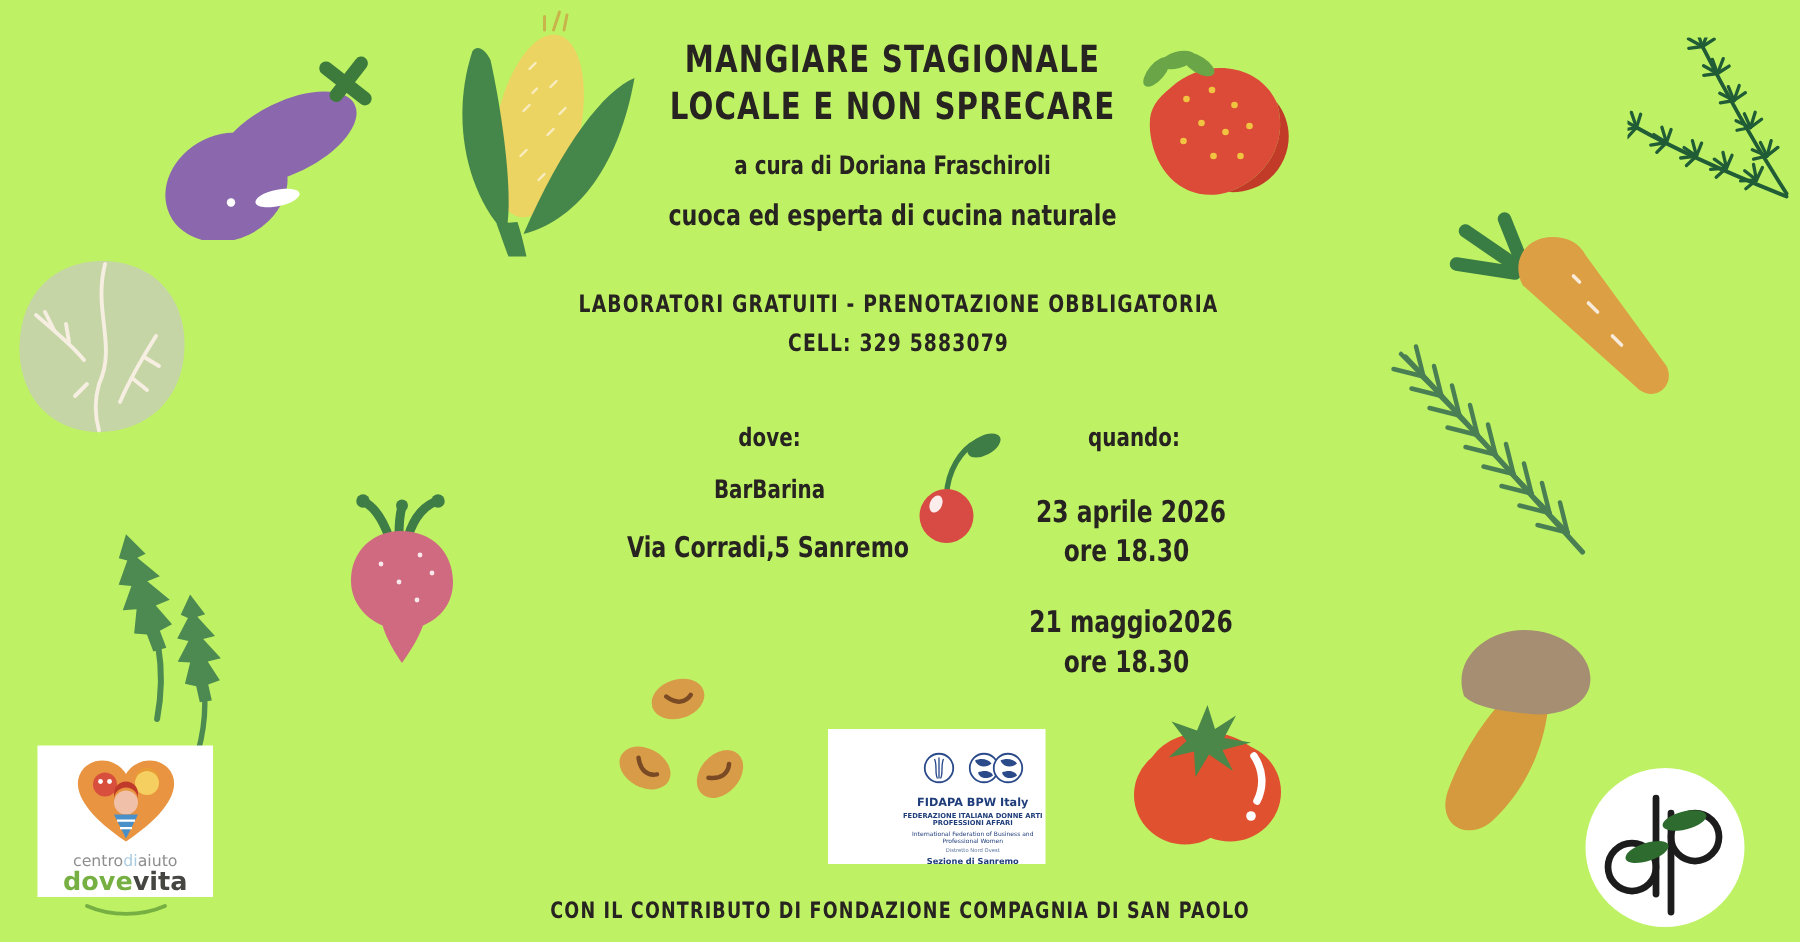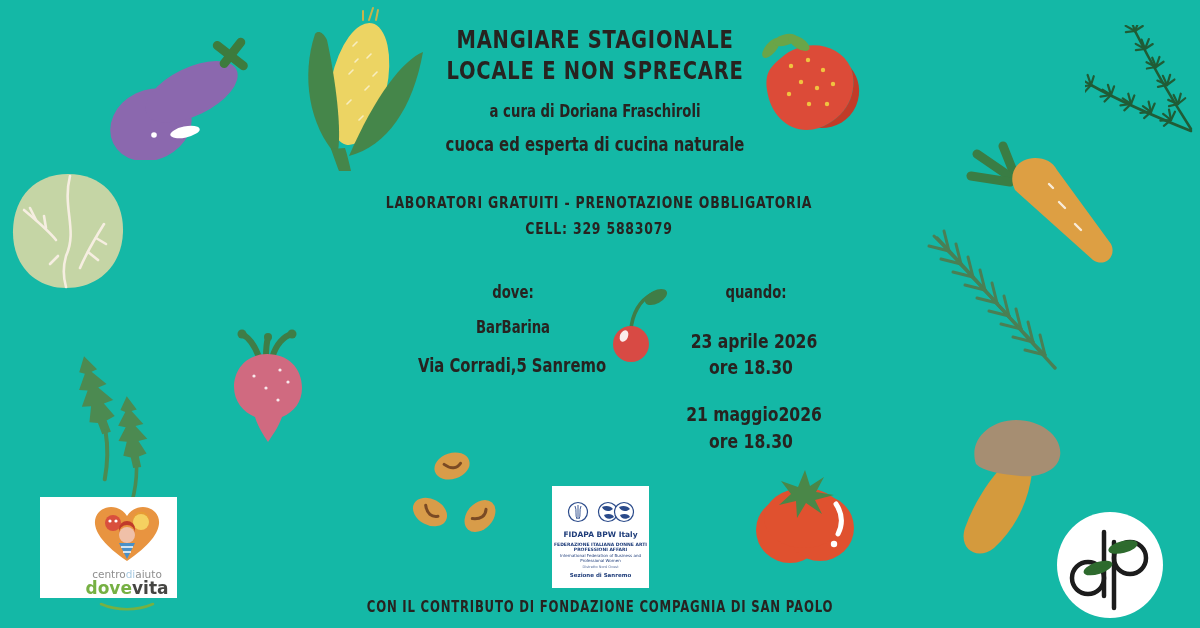--- a/index.html
+++ b/index.html
@@ -1,18 +1,18 @@
 <!DOCTYPE html>
 <html><head>
 <meta charset="utf-8">
 <style>
   html,body { margin:0; padding:0; background:#e9e2d8; }
   .canvas {
     position:relative; width:1200px; height:628px;
-    background:#14b8a6; overflow:hidden;
+    background:#bef264; overflow:hidden;
     font-family:"DejaVu Sans", sans-serif; color:#272320;
   }
   .txt {
     position:absolute; white-space:nowrap; font-weight:700;
     transform:translateX(-50%) scaleX(0.78); transform-origin:center top;
     line-height:1.1;
   }
   .caps { letter-spacing:1px; }
   .illu { position:absolute; }
   .illu svg { display:block; }
@@ -272,41 +272,41 @@
     </svg>
   </div>
 
   <div class="illu" style="left:946px; top:412px;">
     <svg width="126" height="148" viewBox="0 0 126 148">
       <path d="M62,48 C72,50 82,56 86,61 C82,92 68,118 48,136 C32,149 12,138 19,116 C29,88 46,64 62,48 Z" fill="#d49a3d"></path>
       <path d="M30,52 C22,28 44,8 70,8 C97,8 117,26 114,44 C112,58 94,66 74,64 C56,62 38,60 30,52 Z" fill="#a68e72"></path>
     </svg>
   </div>
 
-  <div class="logobox cav-box" style="left:40px; top:497px; width:100px; height:101px;padding-left:37px;">
+  <div class="logobox cav-box" style="left:25px; top:497px; width:117px; height:101px;">
     <svg width="100" height="66" viewBox="0 0 100 66">
       <path d="M50,64 C20,44 12,26 22,15 C30,7 44,9 50,19 C56,9 70,7 78,15 C88,26 80,44 50,64 Z" fill="#e89440"></path>
       <circle cx="36" cy="26" r="8" fill="#d94f3d"></circle>
       <circle cx="33" cy="24" r="1.6" fill="#ffffff"></circle>
         <circle cx="39" cy="24" r="1.6" fill="#ffffff"></circle>
       <circle cx="64" cy="25" r="8" fill="#f5d060"></circle>
       <path d="M56,23 A8,8 0 0 1 72,23 L70,19 A8,8 0 0 0 58,19 Z" fill="#e8a030"></path>
       <circle cx="50" cy="38" r="8" fill="#f0c0a8"></circle>
       <path d="M42,36 A8,8 0 0 1 58,36 L58,32 A8,8 0 0 0 42,32 Z" fill="#c03a2a"></path>
       <polygon points="42,46 58,46 50,62" fill="#4a90c8"></polygon>
       <path d="M44,50 L56,50 M46,55 L54,55" stroke="#ffffff" stroke-width="1.5"></path>
     </svg>
     <div class="cav-line1"><span>centro</span><span class="cav-di">di</span><span>aiuto</span></div>
     <div class="cav-line2"><span class="cav-alla">dove</span><span class="cav-vita">vita</span></div>
     <svg width="56" height="10" viewBox="0 0 56 10">
       <path d="M2,2 C18,9 38,9 54,2" stroke="#76b043" stroke-width="2.6" fill="none" stroke-linecap="round"></path>
     </svg>
   </div>
 
-  <div class="logobox fidapa-box" style="left:552px; top:486px; width:97px; height:102px;">
+  <div class="logobox fidapa-box" style="left:552px; top:486px; width:97px; height:90px;padding-left:48px;">
     <svg width="70" height="24" viewBox="0 0 70 24" style="margin-top:14px;">
       <circle cx="12" cy="12" r="9.5" fill="#ffffff" stroke="#2a4a8a" stroke-width="1.2"></circle>
       <g stroke="#2a4a8a" stroke-width="0.9" fill="none">
         <path d="M9,6 C11,10 9,16 11,19"></path>
           <path d="M12,5 L12,19"></path>
           <path d="M15,6 C13,10 15,16 13,19"></path>
       </g>
       <circle cx="42" cy="12" r="9.5" fill="#ffffff" stroke="#2a4a8a" stroke-width="1.2"></circle>
       <path d="M36,7 C40,5 45,6 47,9 C44,12 38,12 36,7 Z M38,15 C42,13 47,14 48,17 C44,20 39,19 38,15 Z" fill="#2a4a8a"></path>
       <circle cx="58" cy="12" r="9.5" fill="#ffffff" stroke="#2a4a8a" stroke-width="1.2"></circle>

